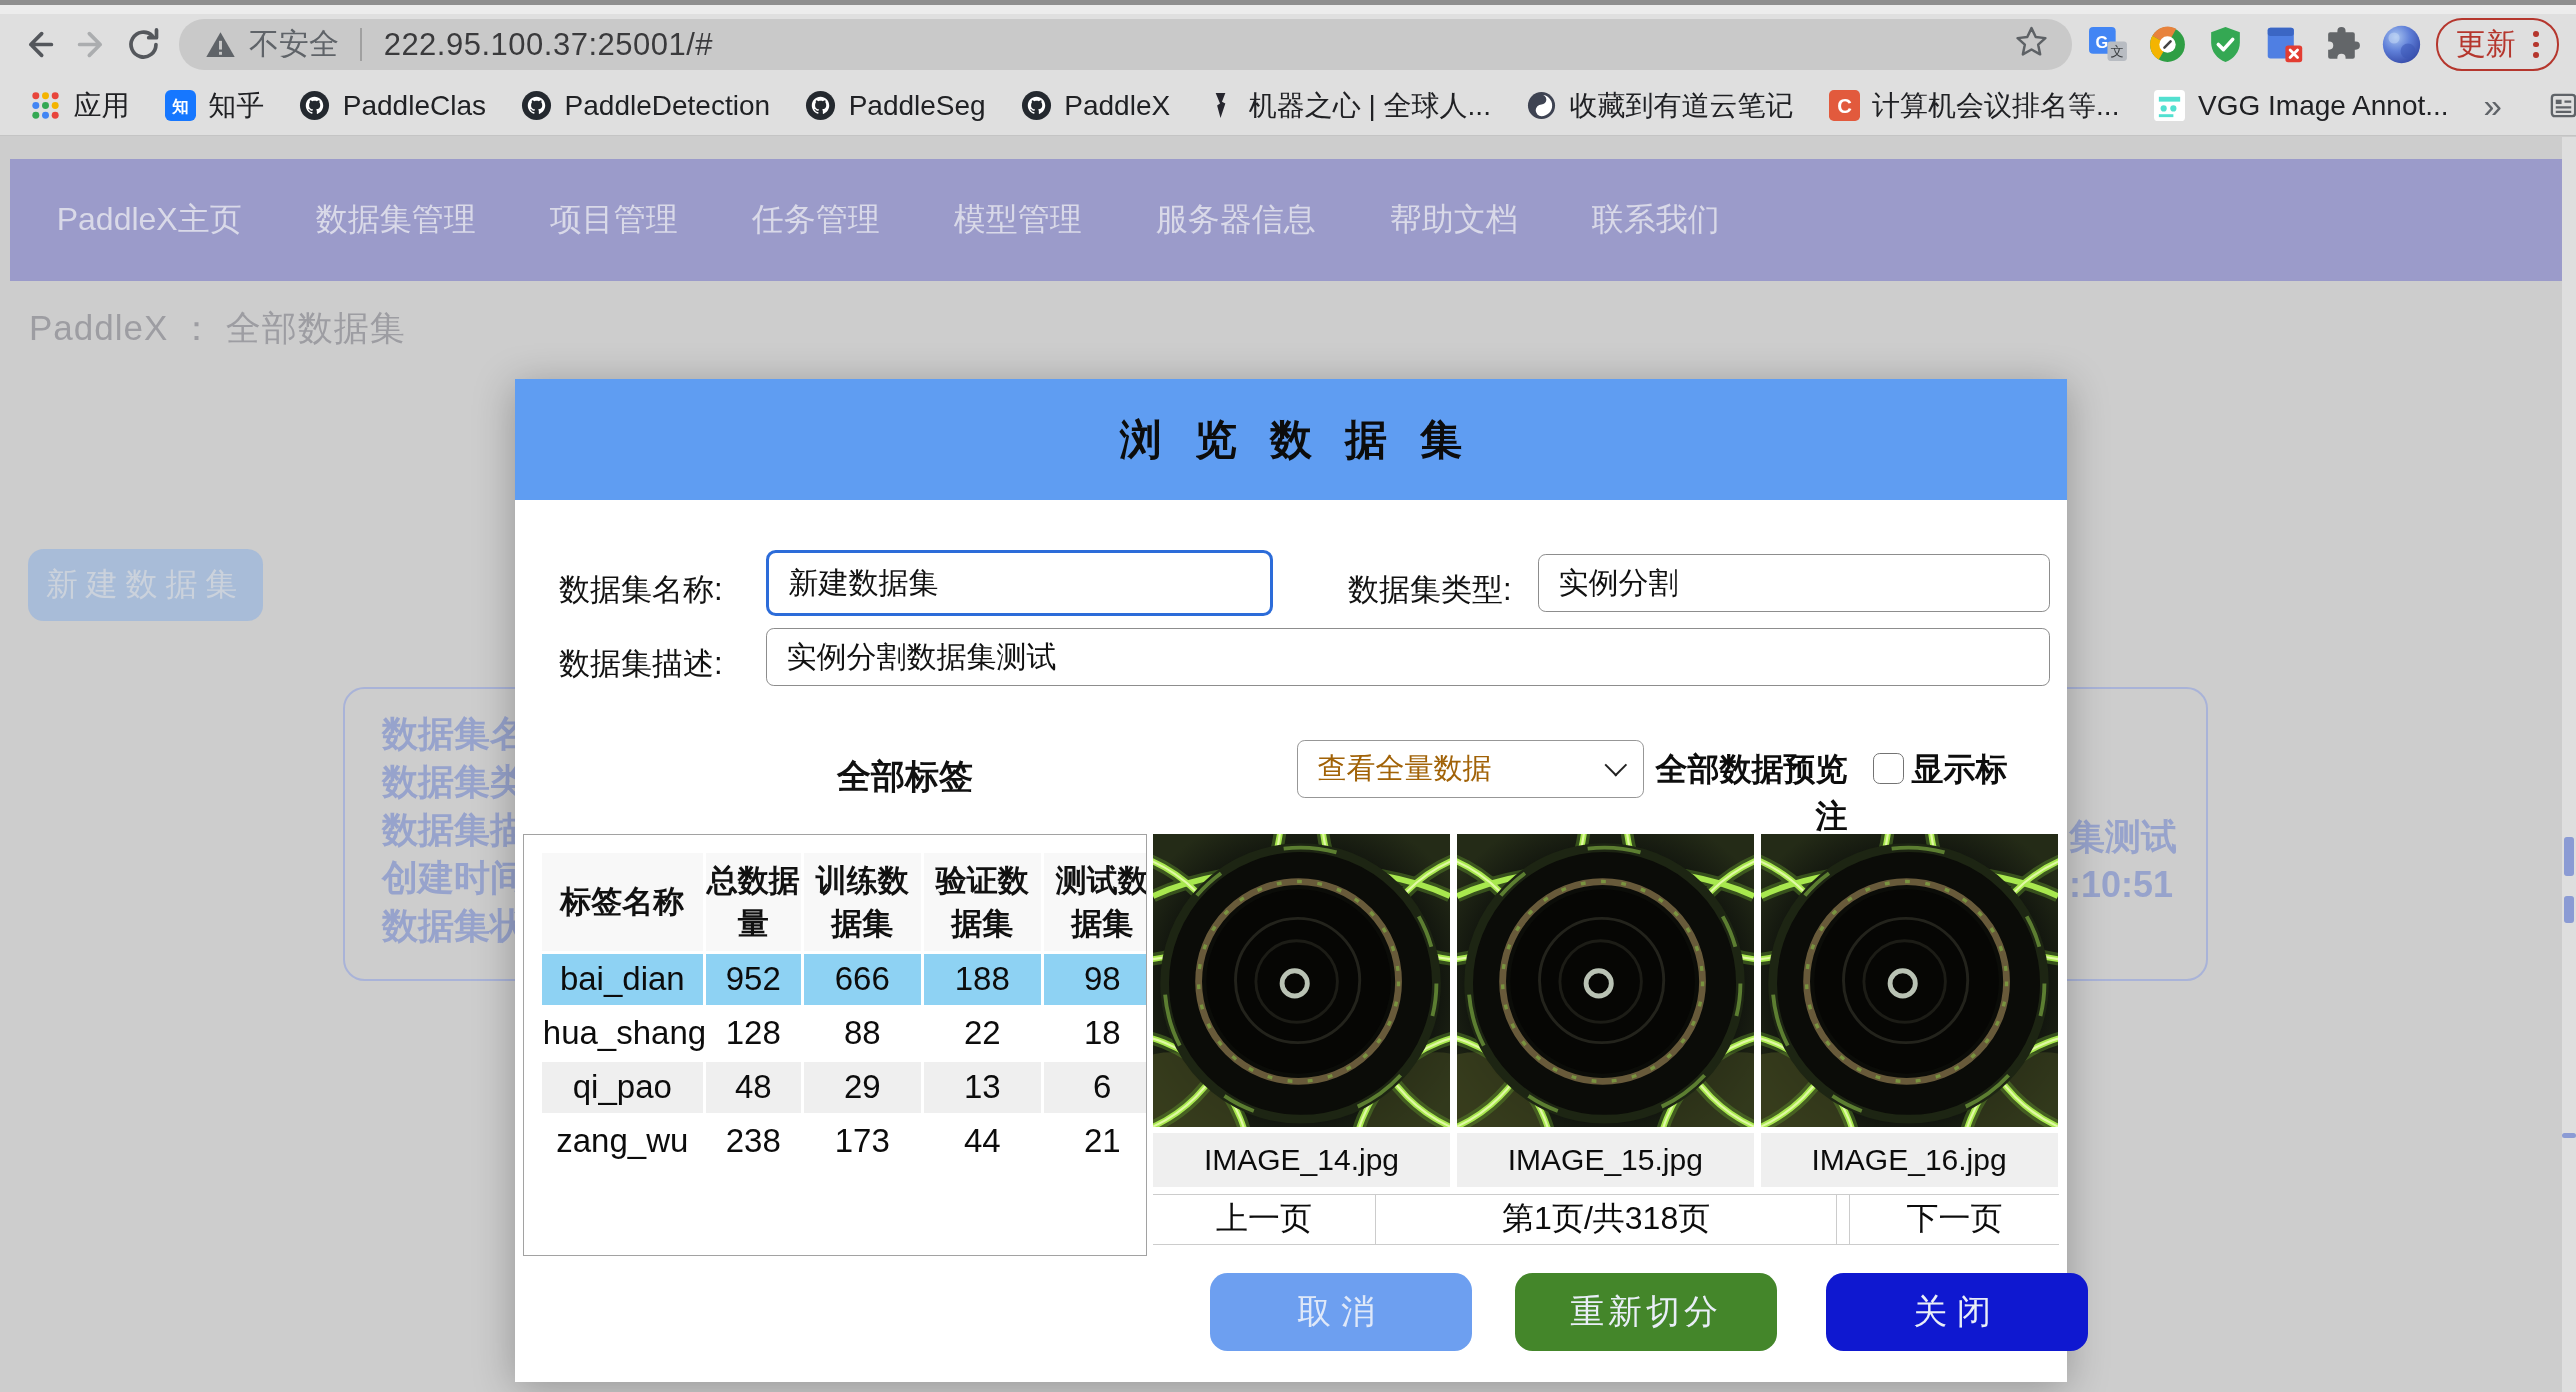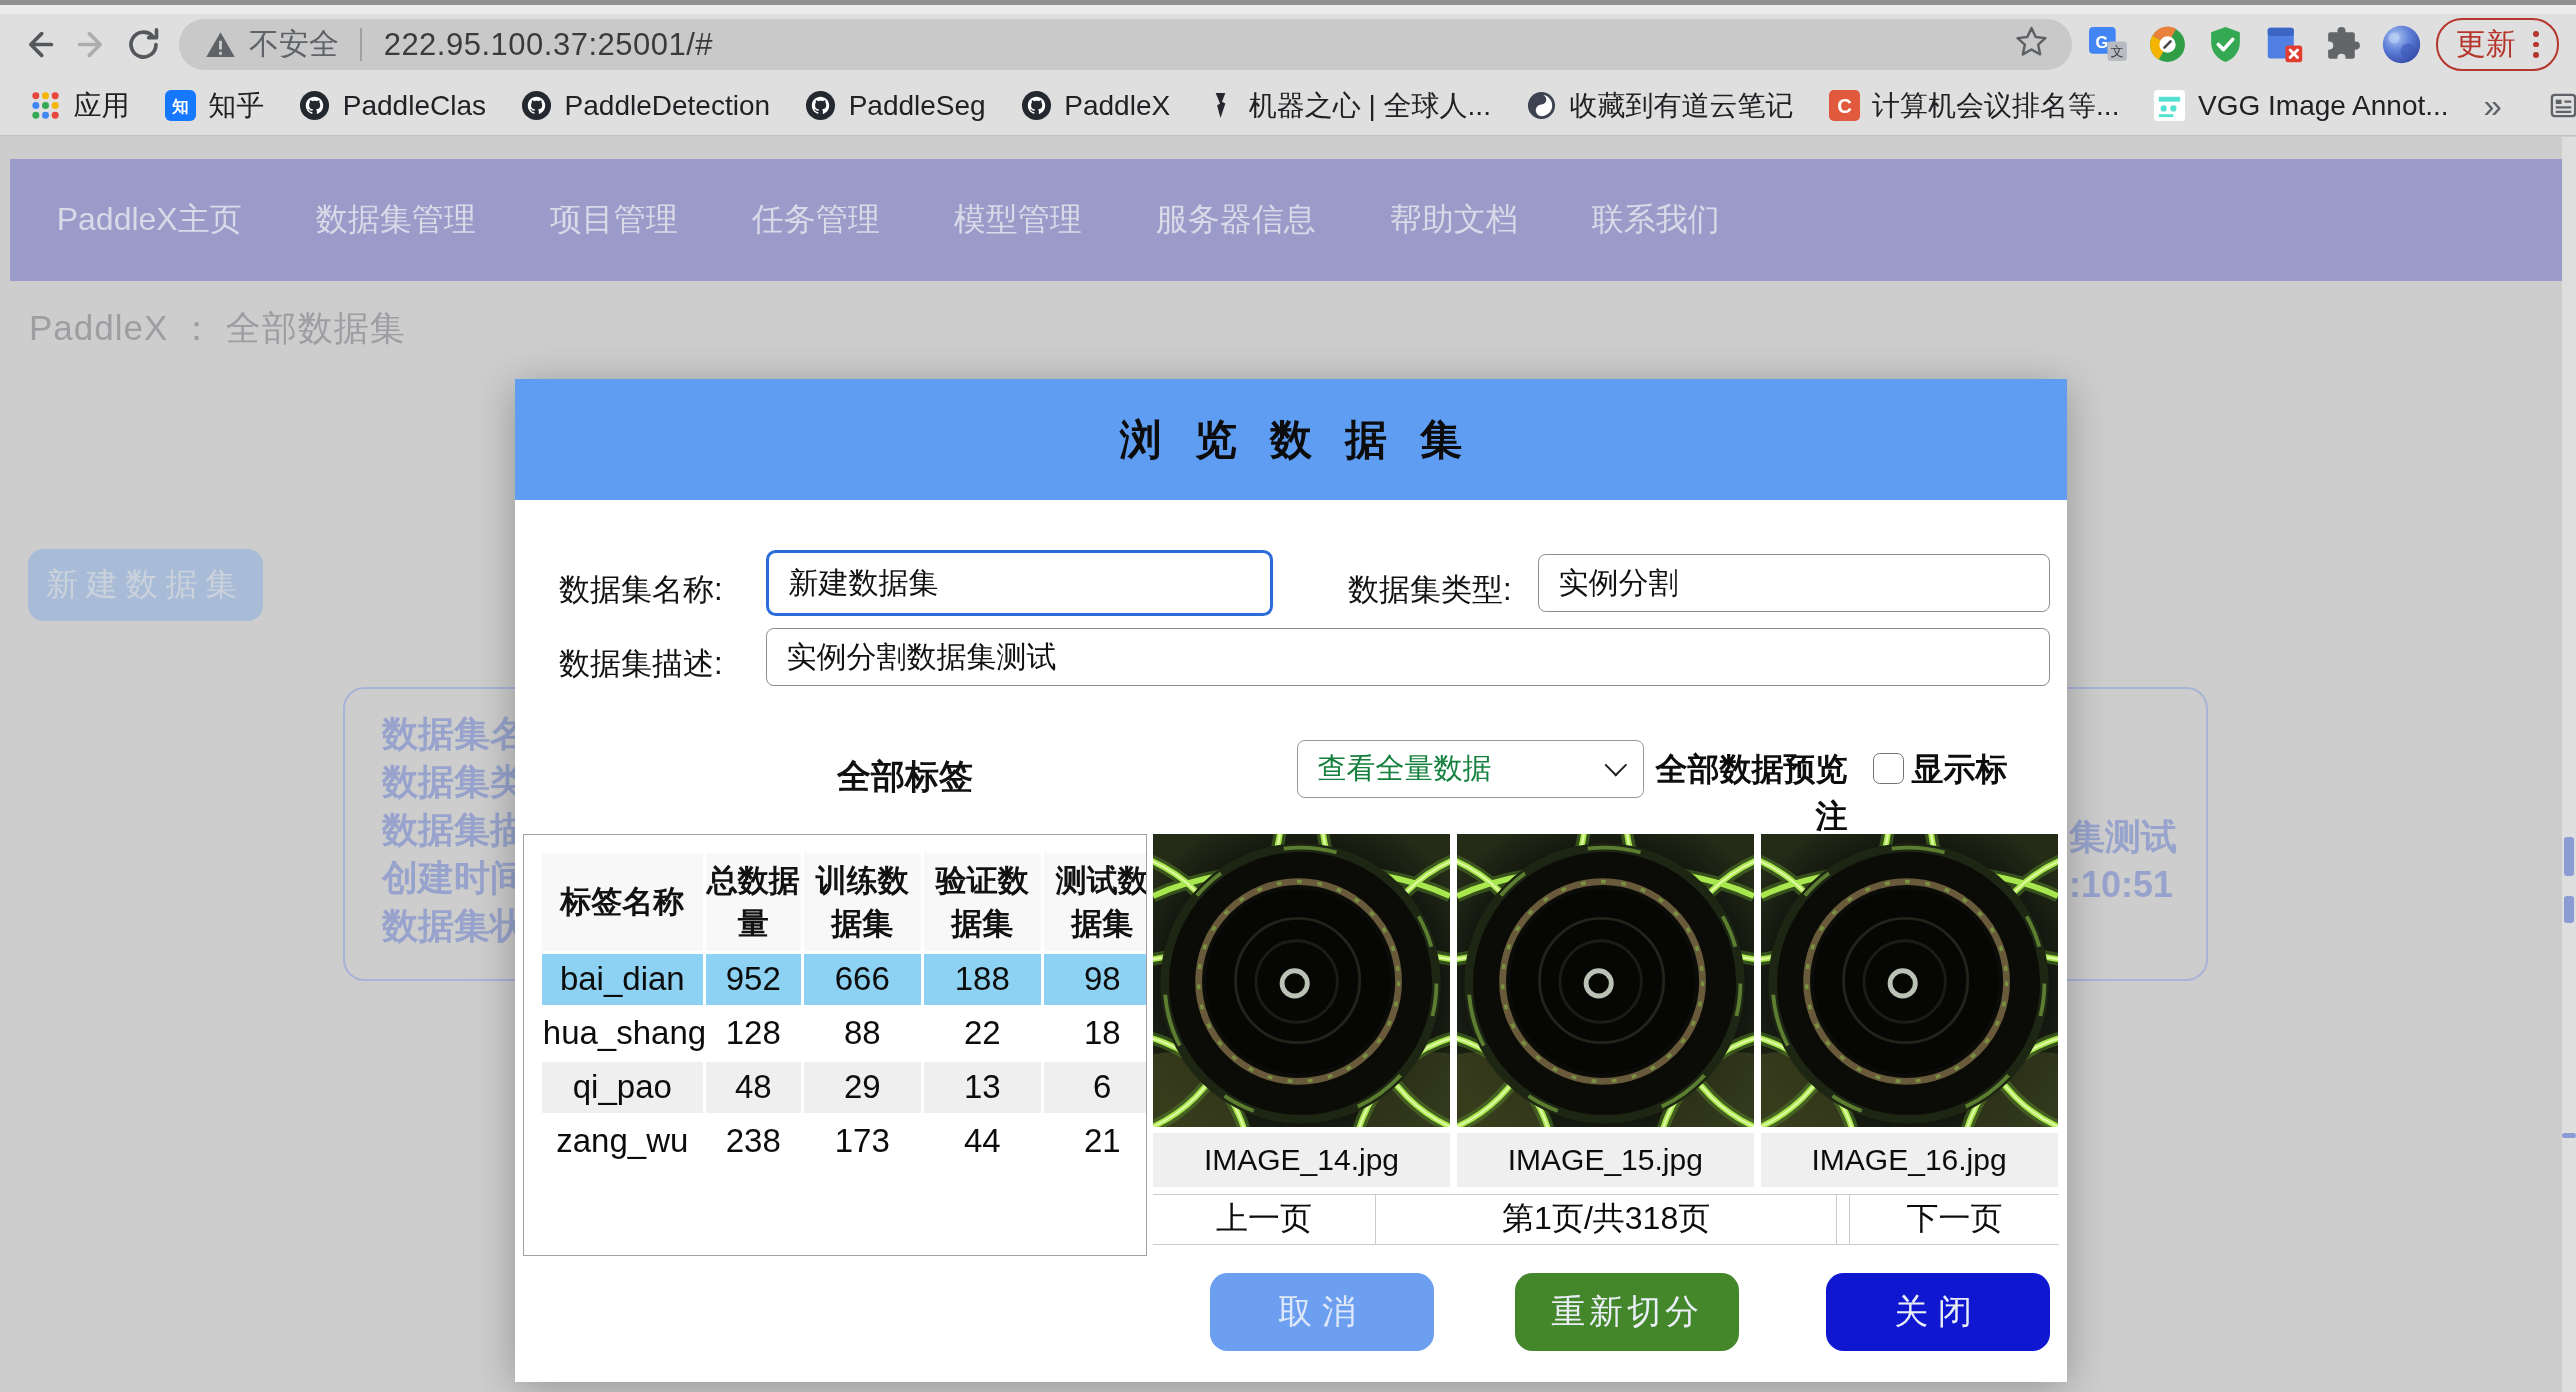--- a/index.html
+++ b/index.html
@@ -55,21 +55,21 @@
   .modal-header{position:absolute;left:0;top:0;width:100%;height:121px;background:var(--header-bg,#5f9df2);display:flex;align-items:center;justify-content:center;font-size:42px;font-weight:bold;color:#0c0c0c;word-spacing:21.4px;}
   .form-label{position:absolute;font-size:31px;color:#121212;white-space:nowrap;}
   .lbl-name{left:44px;top:190px;}
   .lbl-type{left:833px;top:190px;}
   .lbl-desc{left:44px;top:264px;}
   .txt-input{position:absolute;font-size:30px;color:#111;padding:0 0 0 19.4px;font-family:inherit;outline:none;background:#fff;box-sizing:border-box;}
   .input-name{left:251px;top:171px;width:507px;height:66px;border:3.9px solid var(--focus,#2c6cd9);border-radius:9.7px;}
   .input-type{left:1023px;top:175px;width:512px;height:58px;border:1.9px solid #8d8d8d;border-radius:7.8px;}
   .input-desc{left:251px;top:249px;width:1284px;height:58px;border:1.9px solid #8d8d8d;border-radius:7.8px;}
   .labels-title{position:absolute;left:322px;top:375px;font-size:34px;font-weight:bold;color:#111;}
-  .view-select{position:absolute;left:782px;top:361px;width:347px;height:58px;border:1.9px solid #979797;border-radius:7.8px;display:flex;align-items:center;justify-content:space-between;padding:0 19.4px;box-sizing:border-box;font-size:29px;color:#15803d;background:#fff;}
+  .view-select{position:absolute;left:782px;top:361px;width:347px;height:58px;border:1.9px solid #979797;border-radius:7.8px;display:flex;align-items:center;justify-content:space-between;padding:0 19.4px;box-sizing:border-box;font-size:29px;color:#a16207;background:#fff;}
   .chev{width:13.6px;height:13.6px;border-right:2.9px solid #222;border-bottom:2.9px solid #222;transform:rotate(45deg);margin-top:-7.8px;}
   .preview-toggle{position:absolute;left:1138px;top:367px;width:357px;text-align:center;font-size:32px;font-weight:bold;color:#0d0d0d;line-height:47px;}
   .cbx{display:inline-block;width:29px;height:29px;border:1.9px solid #737373;border-radius:6.8px;background:#fff;vertical-align:-3.9px;margin:0 7.8px 0 25px;}
   
   .table-panel{position:absolute;left:7.8px;top:455px;width:624px;height:422px;border:1.9px solid #a2a2a2;box-sizing:border-box;background:#fff;padding:15px;overflow:hidden;}
   table.lbl-table{width:100%;border-collapse:separate;border-spacing:3.9px;table-layout:fixed;}
   .lbl-table th{font-size:31px;font-weight:600;color:#111;background:#f8f8f8;padding:5.8px 0;line-height:43px;vertical-align:middle;}
   .lbl-table td{font-size:33px;color:#0c0c0c;text-align:center;height:49px;background:#fff;}
   .lbl-table tr.hl td{background:var(--hl,#8ed2f3);margin-top:25px;}
   .lbl-table tr.alt td{background:#efefef;}
@@ -79,21 +79,21 @@
   .img-cell{width:297px;height:293px;background:#0d0f0c;overflow:hidden;flex:0 0 auto;}
   .img-cell svg{width:100%;height:100%;display:block;}
   .cap-row{display:flex;gap:6.8px;margin-top:5.8px;}
   .cap{width:297px;height:54px;background:#efefef;display:flex;align-items:center;justify-content:center;font-size:30px;color:#0c0c0c;flex:0 0 auto;}
   .pag-row{display:flex;margin-top:6.8px;border-top:1.9px solid #ccc;border-bottom:1.9px solid #ccc;height:49px;align-items:center;font-size:32px;color:#0c0c0c;}
   .pag-cell{display:flex;align-items:center;justify-content:center;height:100%;box-sizing:border-box;}
   .pag-prev{width:223px;border-right:1.9px solid #ccc;}
   .pag-info{flex:1;border-right:1.9px solid #ccc;}
   .pag-next{width:210px;border-left:1.9px solid #ccc;margin-left:11.7px;}
   
-  .m-btn{position:absolute;top:894px;width:224px;height:78px;border:none;border-radius:17.5px;color:#e9eef7;font-size:34px;display:flex;align-items:center;justify-content:center;font-family:inherit;}
+  .m-btn{position:absolute;top:894px;width:262px;height:78px;border:none;border-radius:17.5px;color:#e9eef7;font-size:34px;display:flex;align-items:center;justify-content:center;font-family:inherit;}
   .btn-cancel{left:695px;background:var(--cancel,#6d9ff0);letter-spacing:9.7px;color:#dfe8f8;}
   .btn-resplit{left:1000px;background:var(--resplit,#44862a);letter-spacing:3.9px;}
   .btn-close{left:1311px;background:var(--close,#0f18d0);letter-spacing:9.7px;}
 </style>
 </head>
 <body>
 
 <div class="win-edge"></div>
 <div class="tab-strip"></div>
 

